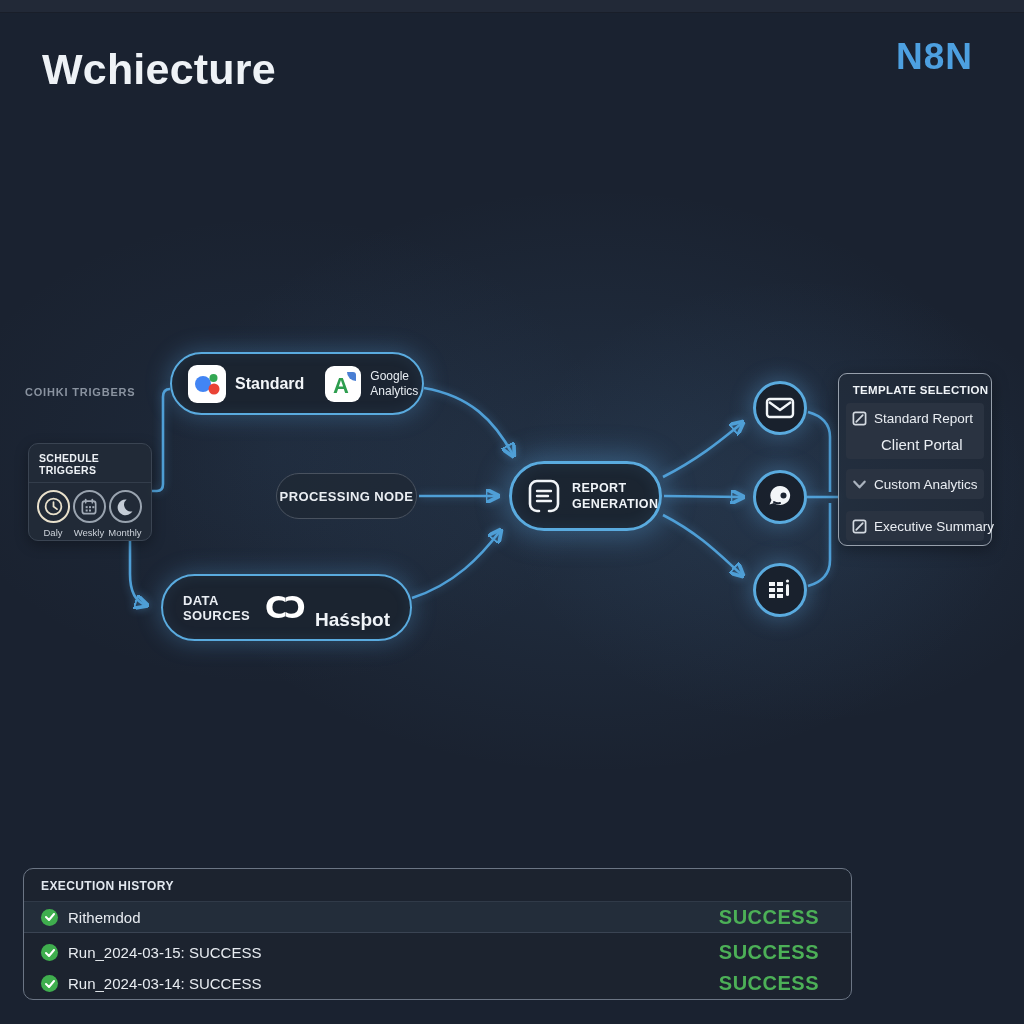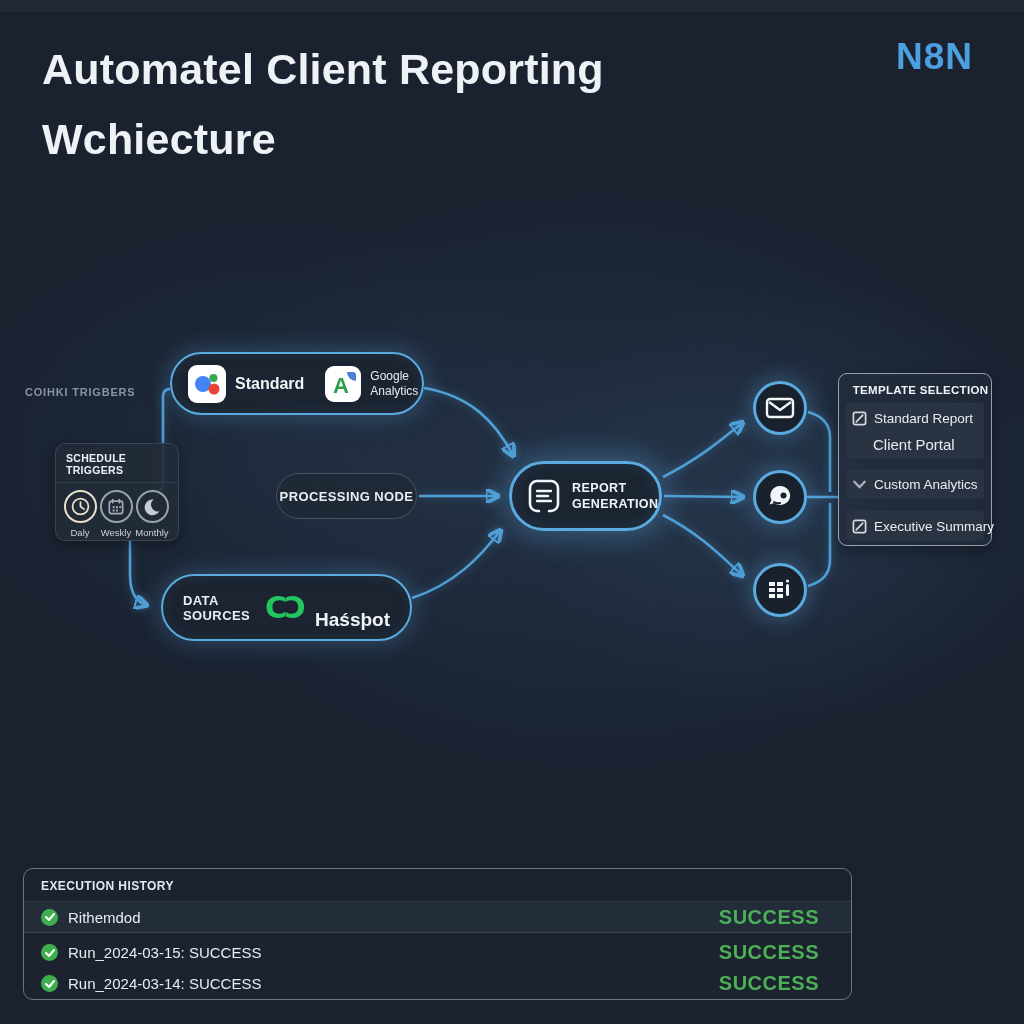--- a/index.html
+++ b/index.html
@@ -28,21 +28,21 @@
   svg.wires path { fill:none; stroke:#4f9fd6; stroke-width:2.6; }
 
   .abs { position:absolute; z-index:2; }
 
   
   .side-label { left:25px; top:386px; font-size:11px; font-weight:600; color:#8a93a0;
     letter-spacing:0.8px; }
 
   
   .sched { left:28px; top:443px; width:124px; height:98px; background:rgba(34,43,55,0.9);
-    border:1px solid #3a4452; border-radius:10px; box-shadow:0 4px 14px rgba(0,0,0,0.3);margin-left:27px; }
+    border:1px solid #3a4452; border-radius:10px; box-shadow:0 4px 14px rgba(0,0,0,0.3); }
   .sched-title { font-size:10.5px; font-weight:700; letter-spacing:0.3px; color:#edf1f5;
     padding:8px 0 6px 10px; border-bottom:1px solid #333d4b; }
   .sched-icons { display:flex; justify-content:flex-start; padding:7px 6px 0 6px; }
   .trig { display:flex; flex-direction:column; align-items:center; width:36px; cursor:pointer; }
   .trig-circle { width:33px; height:33px; border-radius:50%; display:flex;
     align-items:center; justify-content:center; }
   .tc-clock { border:2px solid #e9e1cc; }
   .tc-cal   { border:2px solid #99a3af; }
   .tc-moon  { border:2px solid #99a3af; }
   .trig-label { font-size:9.5px; color:#ccd2da; margin-top:4px; white-space:nowrap; }
@@ -58,41 +58,41 @@
   .node-report { left:509px; top:461px; width:153px; height:70px; border-radius:35px;
     border-width:3px; padding:0 14px; gap:10px;
     box-shadow:0 0 28px 6px rgba(95,170,230,0.35), inset 0 0 16px rgba(95,170,230,0.12); }
   .node-data-sources { left:161px; top:574px; width:251px; height:67px; border-radius:34px;
     padding:0 20px; gap:12px; }
 
   .node-label-sm { font-size:13px; font-weight:600; letter-spacing:0.4px; color:#eaeef3; }
   .node-label-2l { font-size:12.5px; font-weight:700; letter-spacing:0.4px; color:#f0f4f8; line-height:1.3; }
   .bq-label { font-size:16px; font-weight:600; color:#f2f5f8; }
   .ga-label { font-size:12px; font-weight:500; color:#e8edf2; line-height:1.2; }
-  .hub-glyph { font-size:30px; font-weight:900; color:#22c55e; letter-spacing:-3px;
+  .hub-glyph { font-size:30px; font-weight:900; color:#ffffff; letter-spacing:-3px;
     font-family:"DejaVu Sans", sans-serif; }
   .hub-label { font-size:19px; font-weight:600; color:#f0f4f8;margin-top:24px; }
 
   .app-sq { border-radius:9px; background:#fff; position:relative; flex:none; }
 
   
   .out-circle { width:54px; height:54px; border-radius:50%; background:rgba(25,33,44,0.95);
     border:3px solid #5aabdf; display:flex; align-items:center; justify-content:center;
     box-shadow:0 0 20px 4px rgba(95,170,230,0.30); }
 
   
   .tpanel { left:838px; top:373px; width:154px; height:173px; background:rgba(35,44,57,0.55);
     border:1px solid #97a0ac; border-radius:9px; box-shadow:0 4px 16px rgba(0,0,0,0.35); }
   .tpanel-title { font-size:11.5px; font-weight:700; letter-spacing:0.3px; color:#f0f4f8;
     padding:10px 0 7px 11px;text-align:center; }
   .titem-block { background:#2a3341; border-radius:4px; margin:0 7px 7px 7px; padding:2px 6px; }
   .titem { display:flex; align-items:center; gap:7px; height:26px; cursor:pointer; }
   .titem-label { font-size:13.5px; font-weight:500; color:#e9edf2; white-space:nowrap; }
   .titem-sub { padding-left:21px; }
-  .titem-sub .titem-label { font-size:15px; }
+  .titem-sub .titem-label { font-size:15px;margin-left:8px; }
 
   
   .epanel { left:23px; top:868px; width:829px; height:132px; background:rgba(28,36,48,0.92);
     border:1.5px solid #6b7584; border-radius:10px; overflow:hidden; }
   .epanel-title { font-size:12px; font-weight:700; letter-spacing:0.4px; color:#e2e8ef;
     padding:10px 0 8px 17px; border-bottom:1px solid #303a48; }
   .erow { display:flex; align-items:center; height:31px; padding:0 32px 0 17px; cursor:pointer; }
   .erow.hl { background:#232d3a; border-bottom:1px solid #3a4453; }
   .erow-label { font-size:15px; color:#e8ecf1; margin-left:10px; }
   .erow-status { margin-left:auto; font-size:20px; font-weight:700; letter-spacing:0.5px; color:#4cb057; }
@@ -100,21 +100,20 @@
     display:flex; align-items:center; justify-content:center; }
 
   .icon { display:inline-flex; align-items:center; justify-content:center; flex:none; }
 </style>
 </head>
 <body>
 
 <div class="frame-top"></div>
 
 <div class="title">
-  <div>Automatel Client Reporting</div>
   <div>Wchiecture</div>
 </div>
 <div class="logo">N8N</div>
 
 <svg class="wires" width="1024" height="1024" viewBox="0 0 1024 1024">
   <defs>
     <marker id="arr" viewBox="0 0 10 10" refX="8" refY="5" markerWidth="5.5" markerHeight="5.5" orient="auto-start-reverse">
       <path d="M0,0 L10,5 L0,10 z" fill="#5fb0e4"></path>
     </marker>
   </defs>

